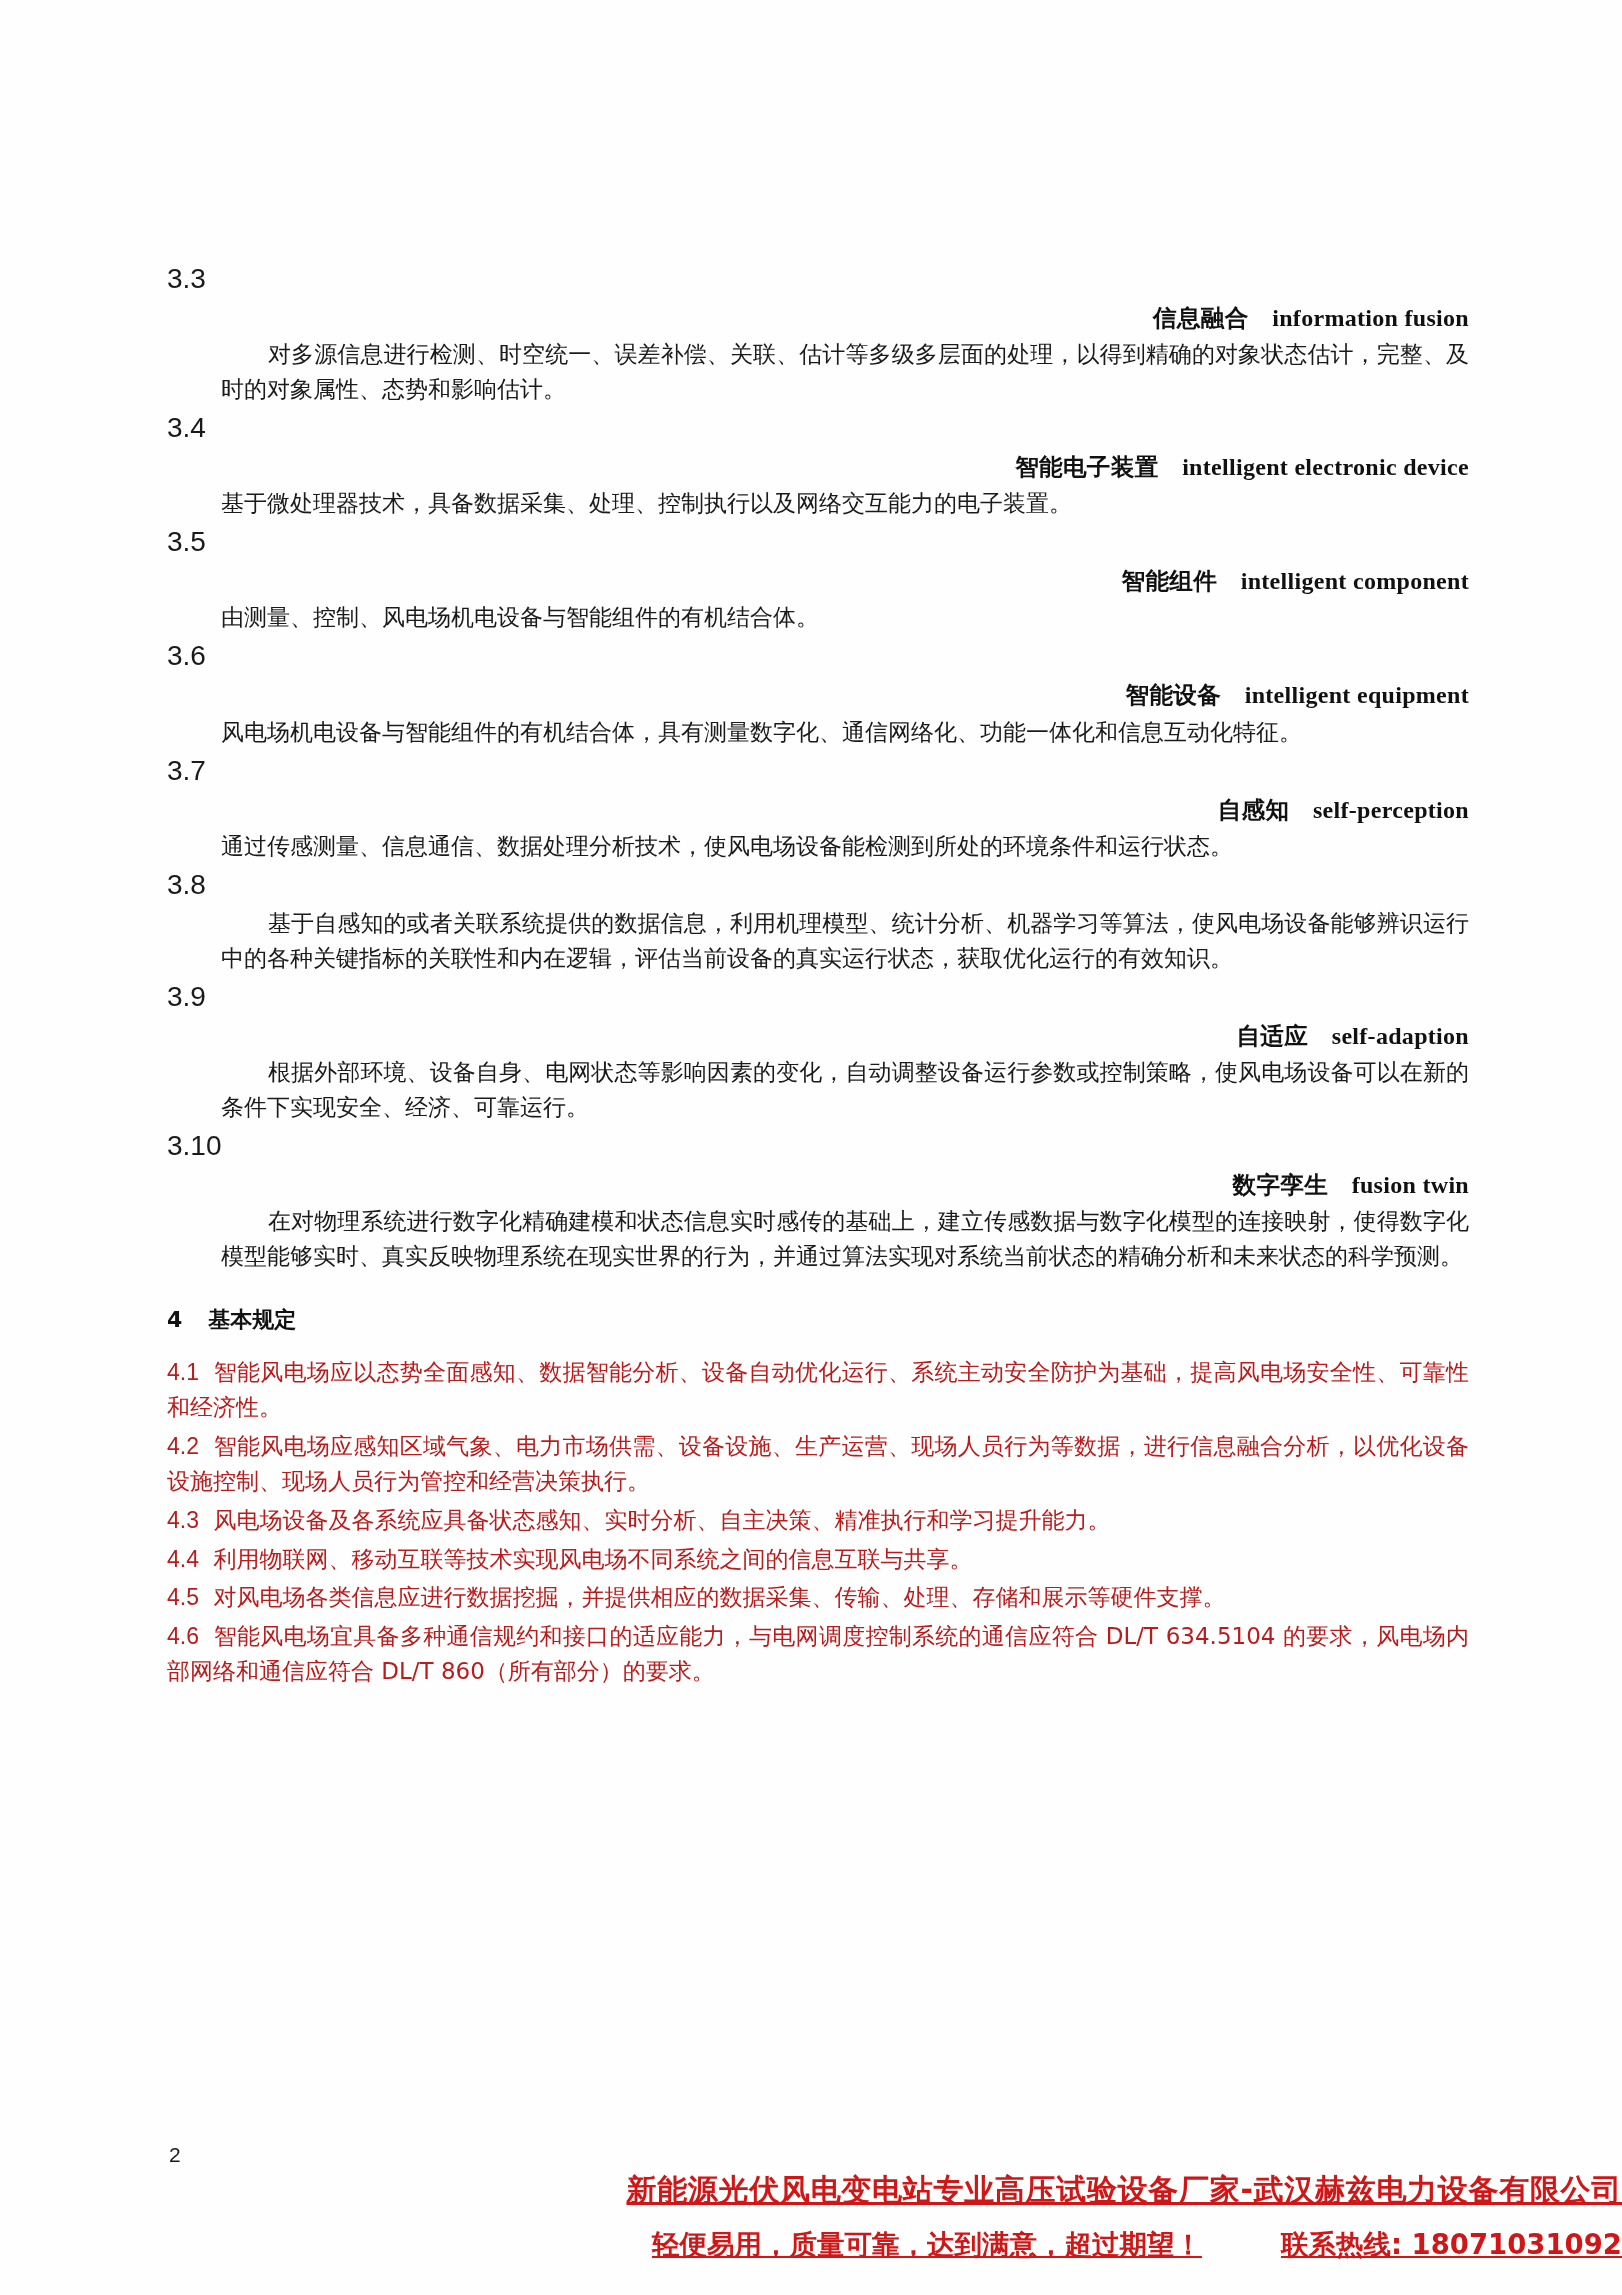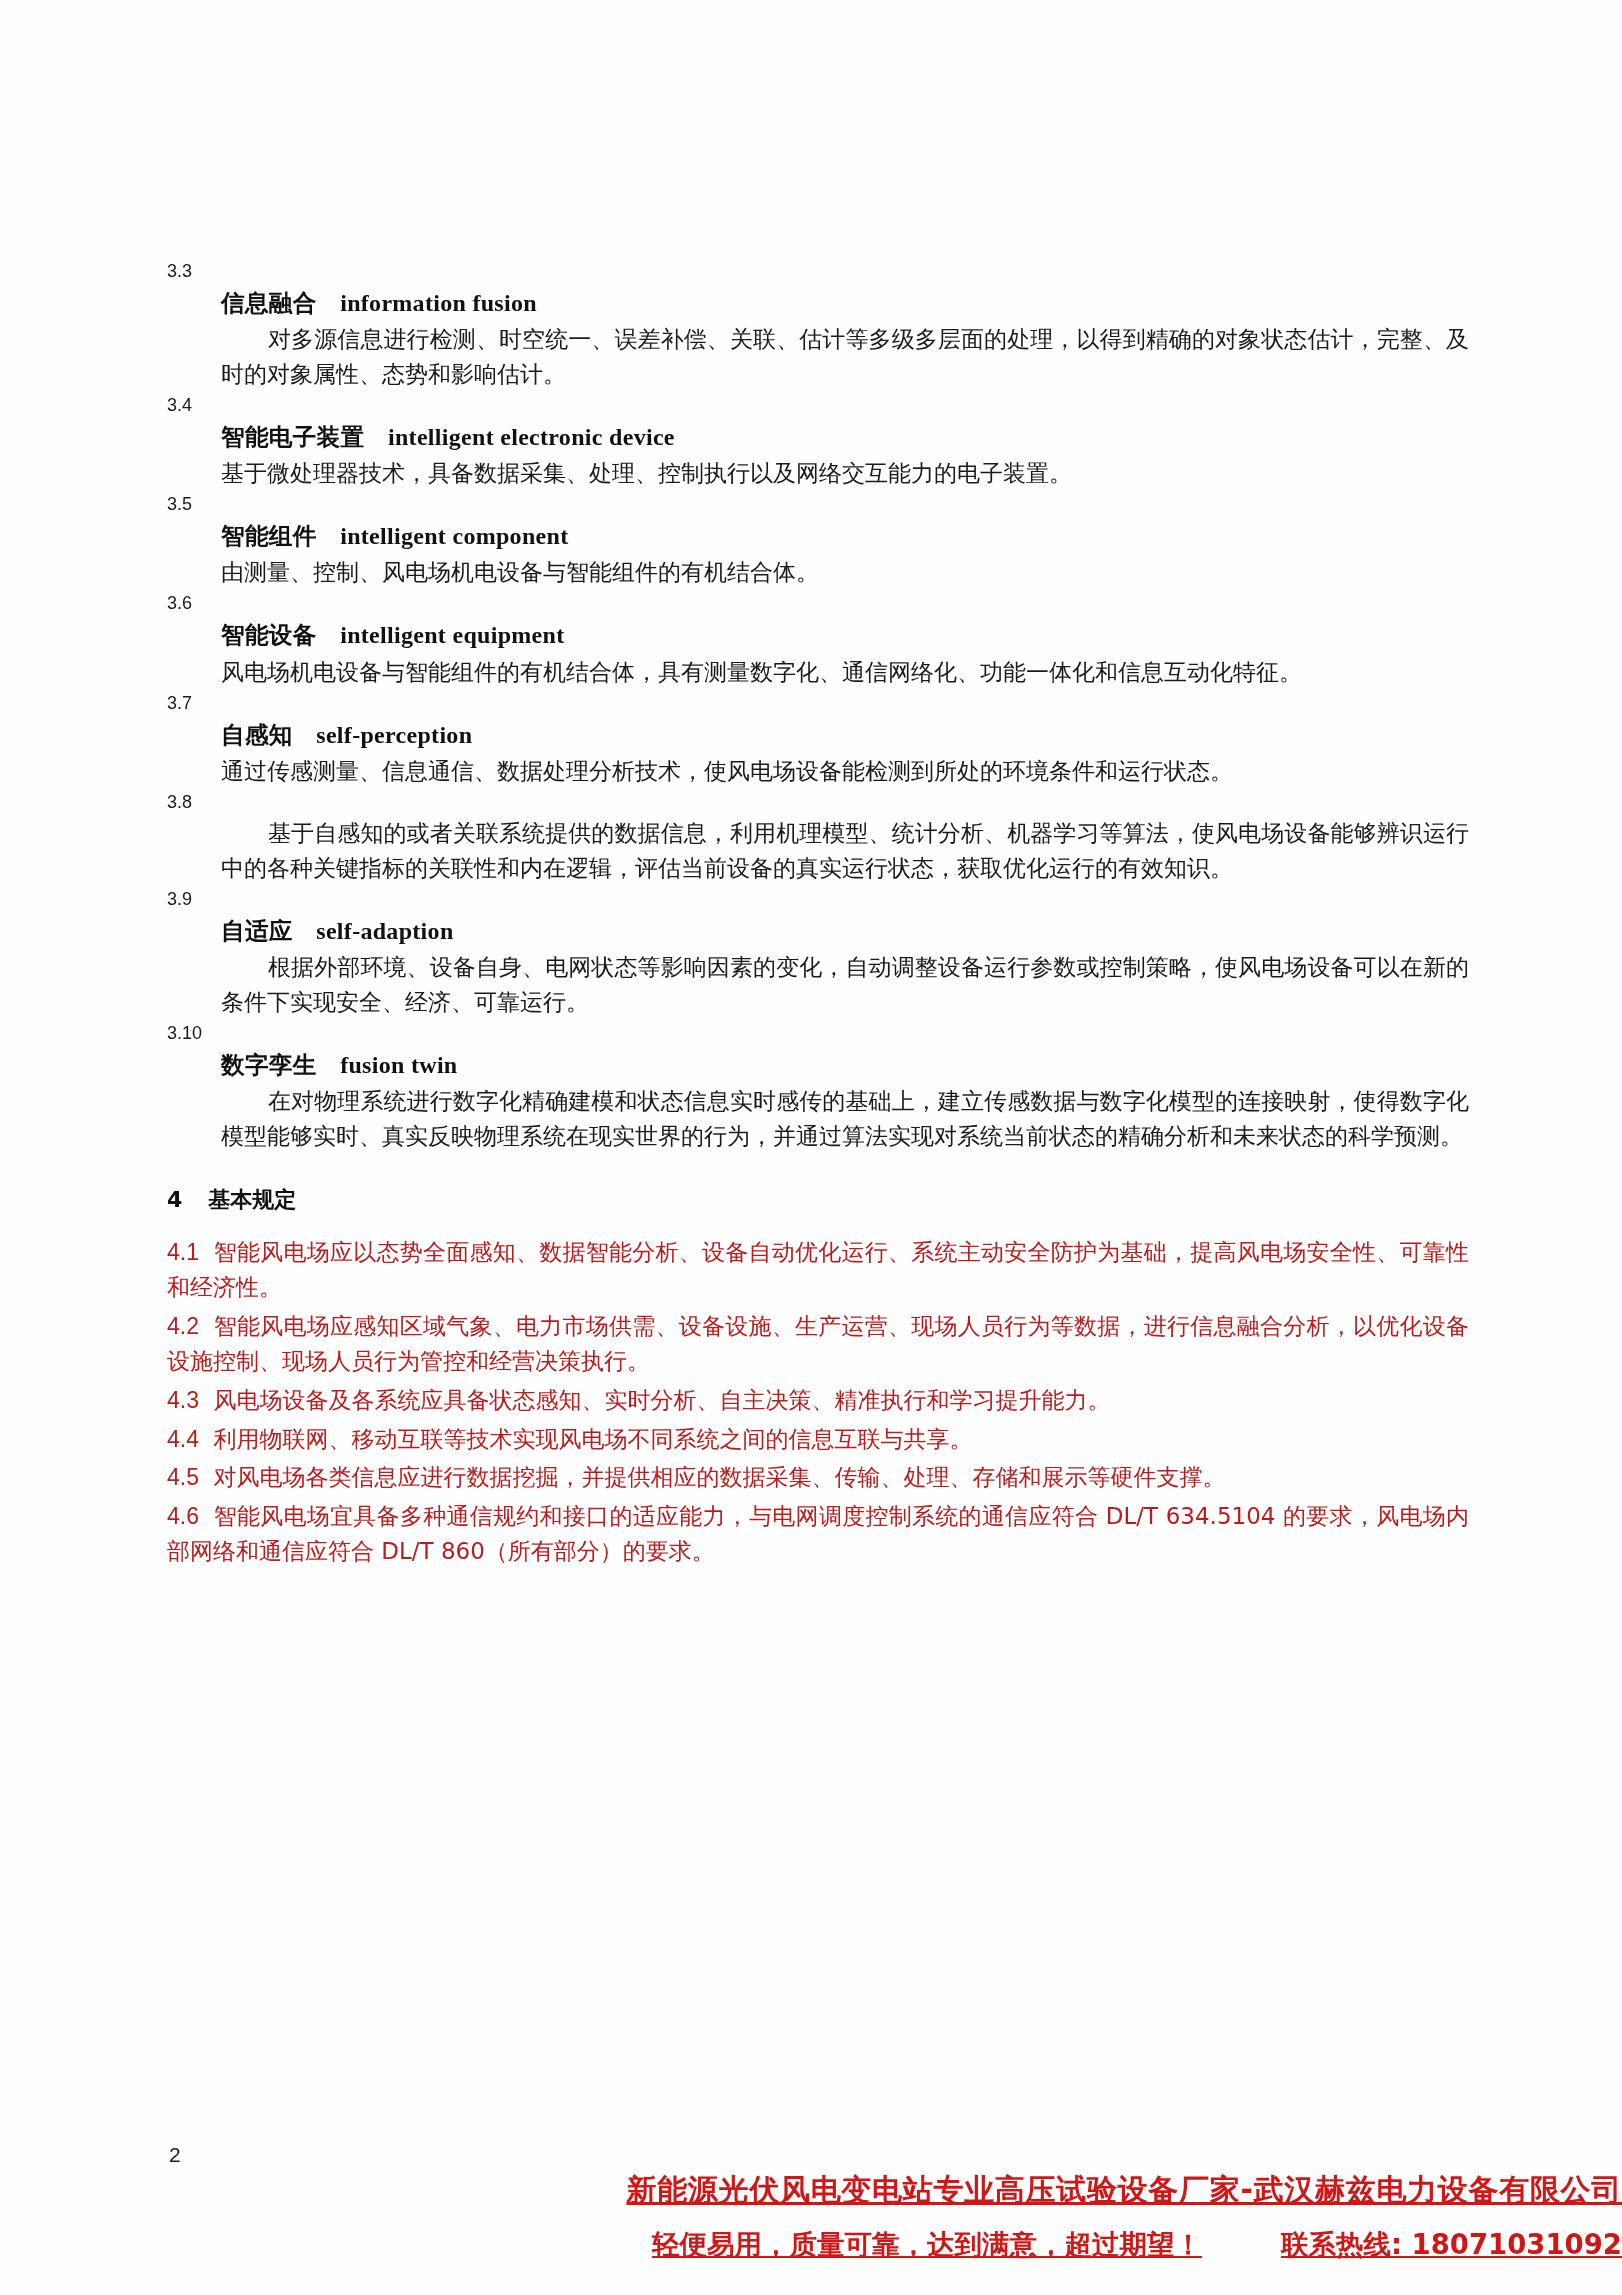--- a/index.html
+++ b/index.html
@@ -23,34 +23,35 @@
     background: #fefefe;
   }
   .content {
     position: absolute;
     left: 167px;
     top: 258px;
     width: 1302px;
   }
   .num-line {
     font-family: "Liberation Sans", sans-serif;
-    font-size: 18px;
+    font-size: 28px;
     line-height: 1.5;
     margin: 0;
     padding: 0;
     color: #1a1a1a;
   }
   .term-line {
     margin: 0;
     padding: 0 0 0 54px;
     font-size: 24px;
     line-height: 1.55;
     font-weight: bold;
     color: #111;
     letter-spacing: 0.3px;
+    text-align: right;
   }
   .term-line .cn {
     font-family: "DejaVu Sans", sans-serif;
     font-weight: bold;
     font-size: 23.6px;
   }
   .term-line .en {
     font-family: "Liberation Serif", serif;
     font-weight: bold;
     font-size: 24px;

